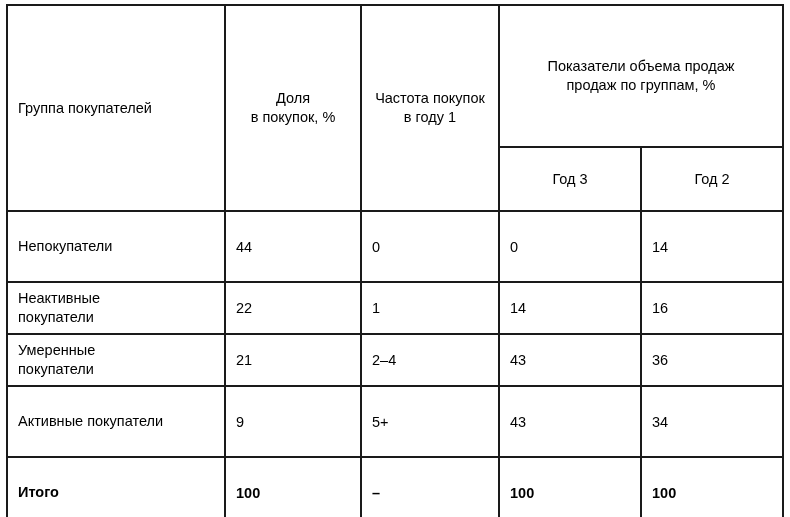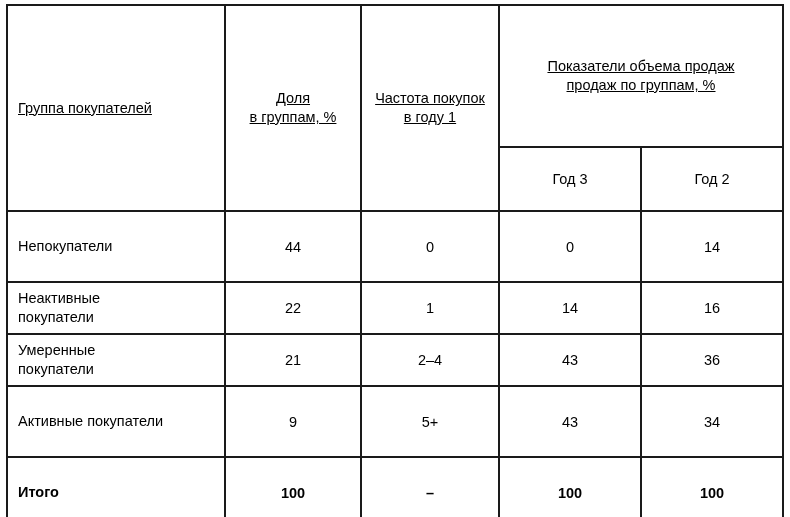--- a/index.html
+++ b/index.html
@@ -45,21 +45,21 @@
 
   
   .hdr {
     font-weight: bold;
     text-align: center;
     line-height: 1.28;
   }
   .hdr.left {
     text-align: left;
   }
-  .hdr-row-1 td { height: 140px; text-decoration: underline; }
+  .hdr-row-1 td { height: 140px; }
   .hdr-row-2 td { height: 62px; }
 
   .hdr-group {
     vertical-align: top;
     padding-top: 14px;
     border-radius: 25px;
   }
   .hdr-tall {
     vertical-align: top;
     padding-top: 14px;
@@ -71,21 +71,21 @@
 
   
   tbody tr { height: 71px; }
   tbody tr.tall { height: 52px; }
   td.label {
     text-align: left;
     line-height: 1.3;
     margin-top: 12px;
   }
   td.num {
-    text-align: center;
+    text-align: left;
   }
   tr.total td {
     font-weight: bold;
   }
   .nowrap { white-space: nowrap; }
   .twoline { display: block; }
 </style>
 </head>
 <body>
 
@@ -98,21 +98,21 @@
       <col class="c-year1">
       <col class="c-year2">
     </colgroup>
     <thead>
       <tr class="hdr-row-1">
         <td class="hdr left hdr-group" rowspan="2">
           <span>Группа покупателей</span>
         </td>
         <td class="hdr hdr-tall" rowspan="2">
           <span class="twoline">Доля</span>
-          <span class="twoline nowrap">в группам, %</span>
+          <span class="twoline nowrap">в покупок, %</span>
         </td>
         <td class="hdr hdr-tall" rowspan="2">
           <span class="twoline nowrap">Частота покупок</span>
           <span class="twoline nowrap">в году 1</span>
         </td>
         <td class="hdr hdr-span" colspan="2">
           <span class="twoline nowrap">Показатели объема продаж</span>
           <span class="twoline nowrap">продаж по группам, %</span>
         </td>
       </tr>

